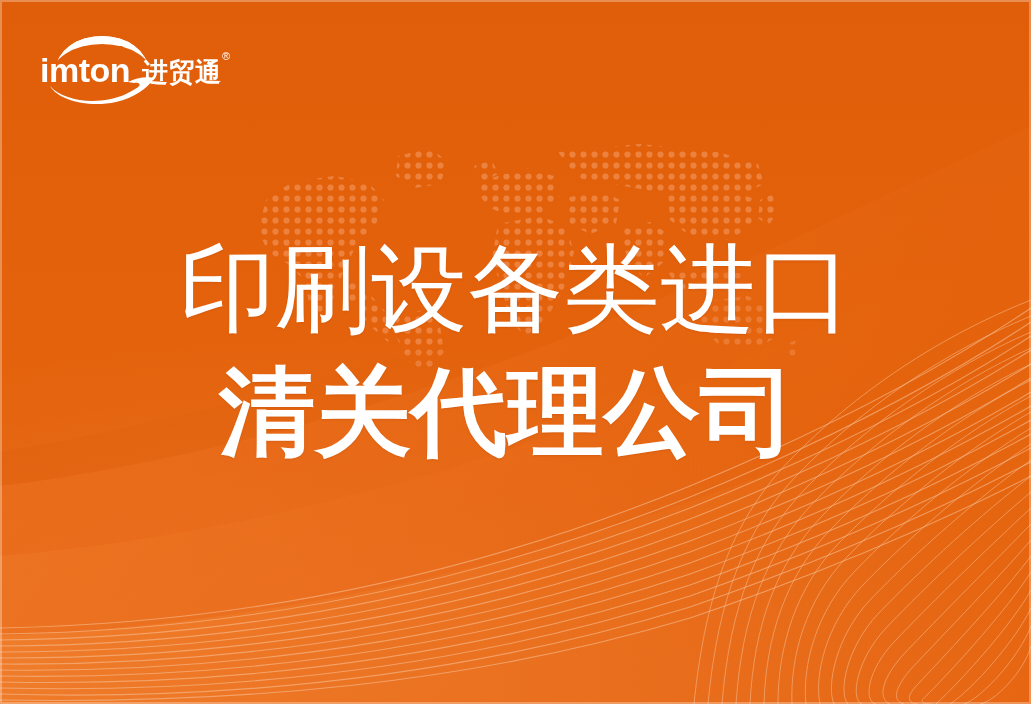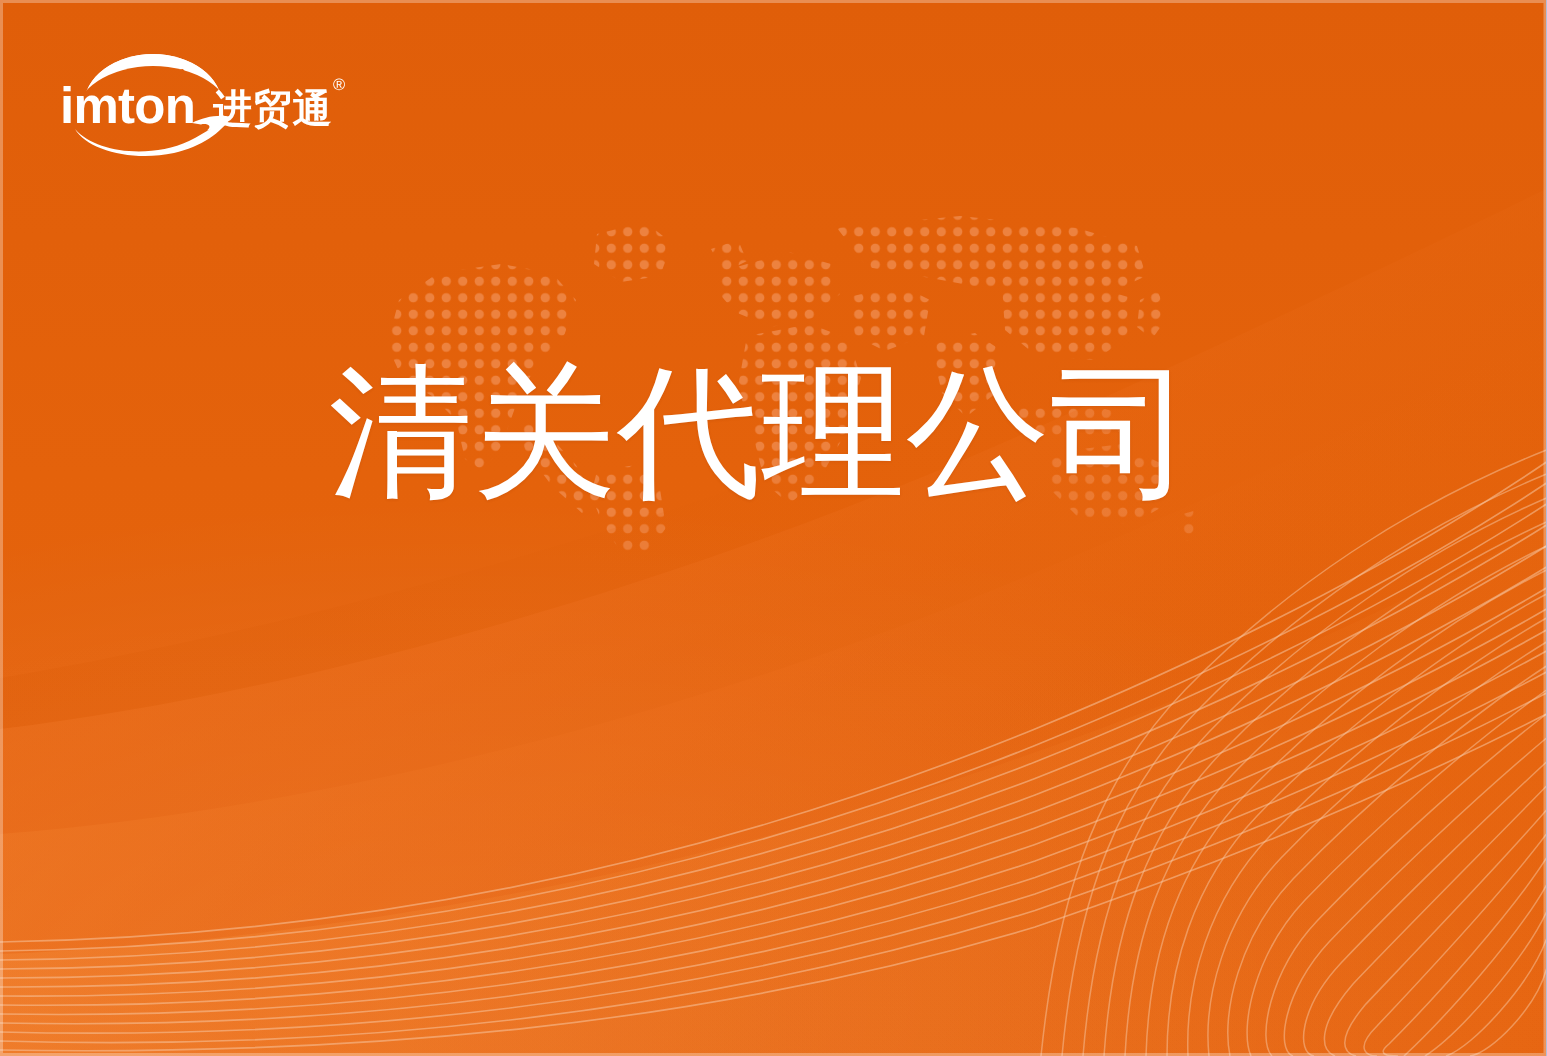--- a/index.html
+++ b/index.html
@@ -10,21 +10,21 @@
   }
   body {
     font-family: "Liberation Sans", "DejaVu Sans", sans-serif;
   }
 
   #banner {
     position: relative;
     width: 1031px;
     height: 704px;
     overflow: hidden;
-    background: #3b82f6;
+    background: #0369a1;
     box-sizing: border-box;
   }
 
   
   #frame-border {
     position: absolute;
     inset: 0;
     border: 2px solid rgba(255,255,255,0.30);
     box-sizing: border-box;
     pointer-events: none;
@@ -97,21 +97,21 @@
     letter-spacing: 0.01em;
     line-height: 1.28;
     text-shadow: 0 1px 2px rgba(120,40,0,0.14);
   }
   .headline-line {
     display: block;
     font-size: 96px;
     white-space: nowrap;
   }
   .headline-line.l1 { padding-right: 0px; }
-  .headline-line.l2 { padding-right: 16px; }
+  .headline-line.l2 { padding-right: 16px; font-weight: bold; }
 
   
   #tel {
     position: absolute;
     right: 33px;
     top: 632px;
     z-index: 35;
     color: #ffffff;
     font-size: 26px;
     font-weight: 400;
@@ -285,19 +285,20 @@
         <path d="M12,60 C26,76 62,80 88,68 C100,62 108,56 116,52
                  C110,62 96,72 78,76 C50,82 20,74 12,60 Z"></path>
         <path d="M90,56 C98,52 108,50 116,52 C112,56 106,60 100,61
                  C104,58 100,56 96,57 Z"></path>
         <circle cx="110" cy="53" r="2.2"></circle>
       </g>
     </svg>
   </div>
 
   <div id="headline">
+    <span class="headline-line l1">印刷设备类进口</span>
     <span class="headline-line l2">清关代理公司</span>
   </div>
 
 
   <div id="frame-border"></div>
 
 </div>
 
 </body></html>

